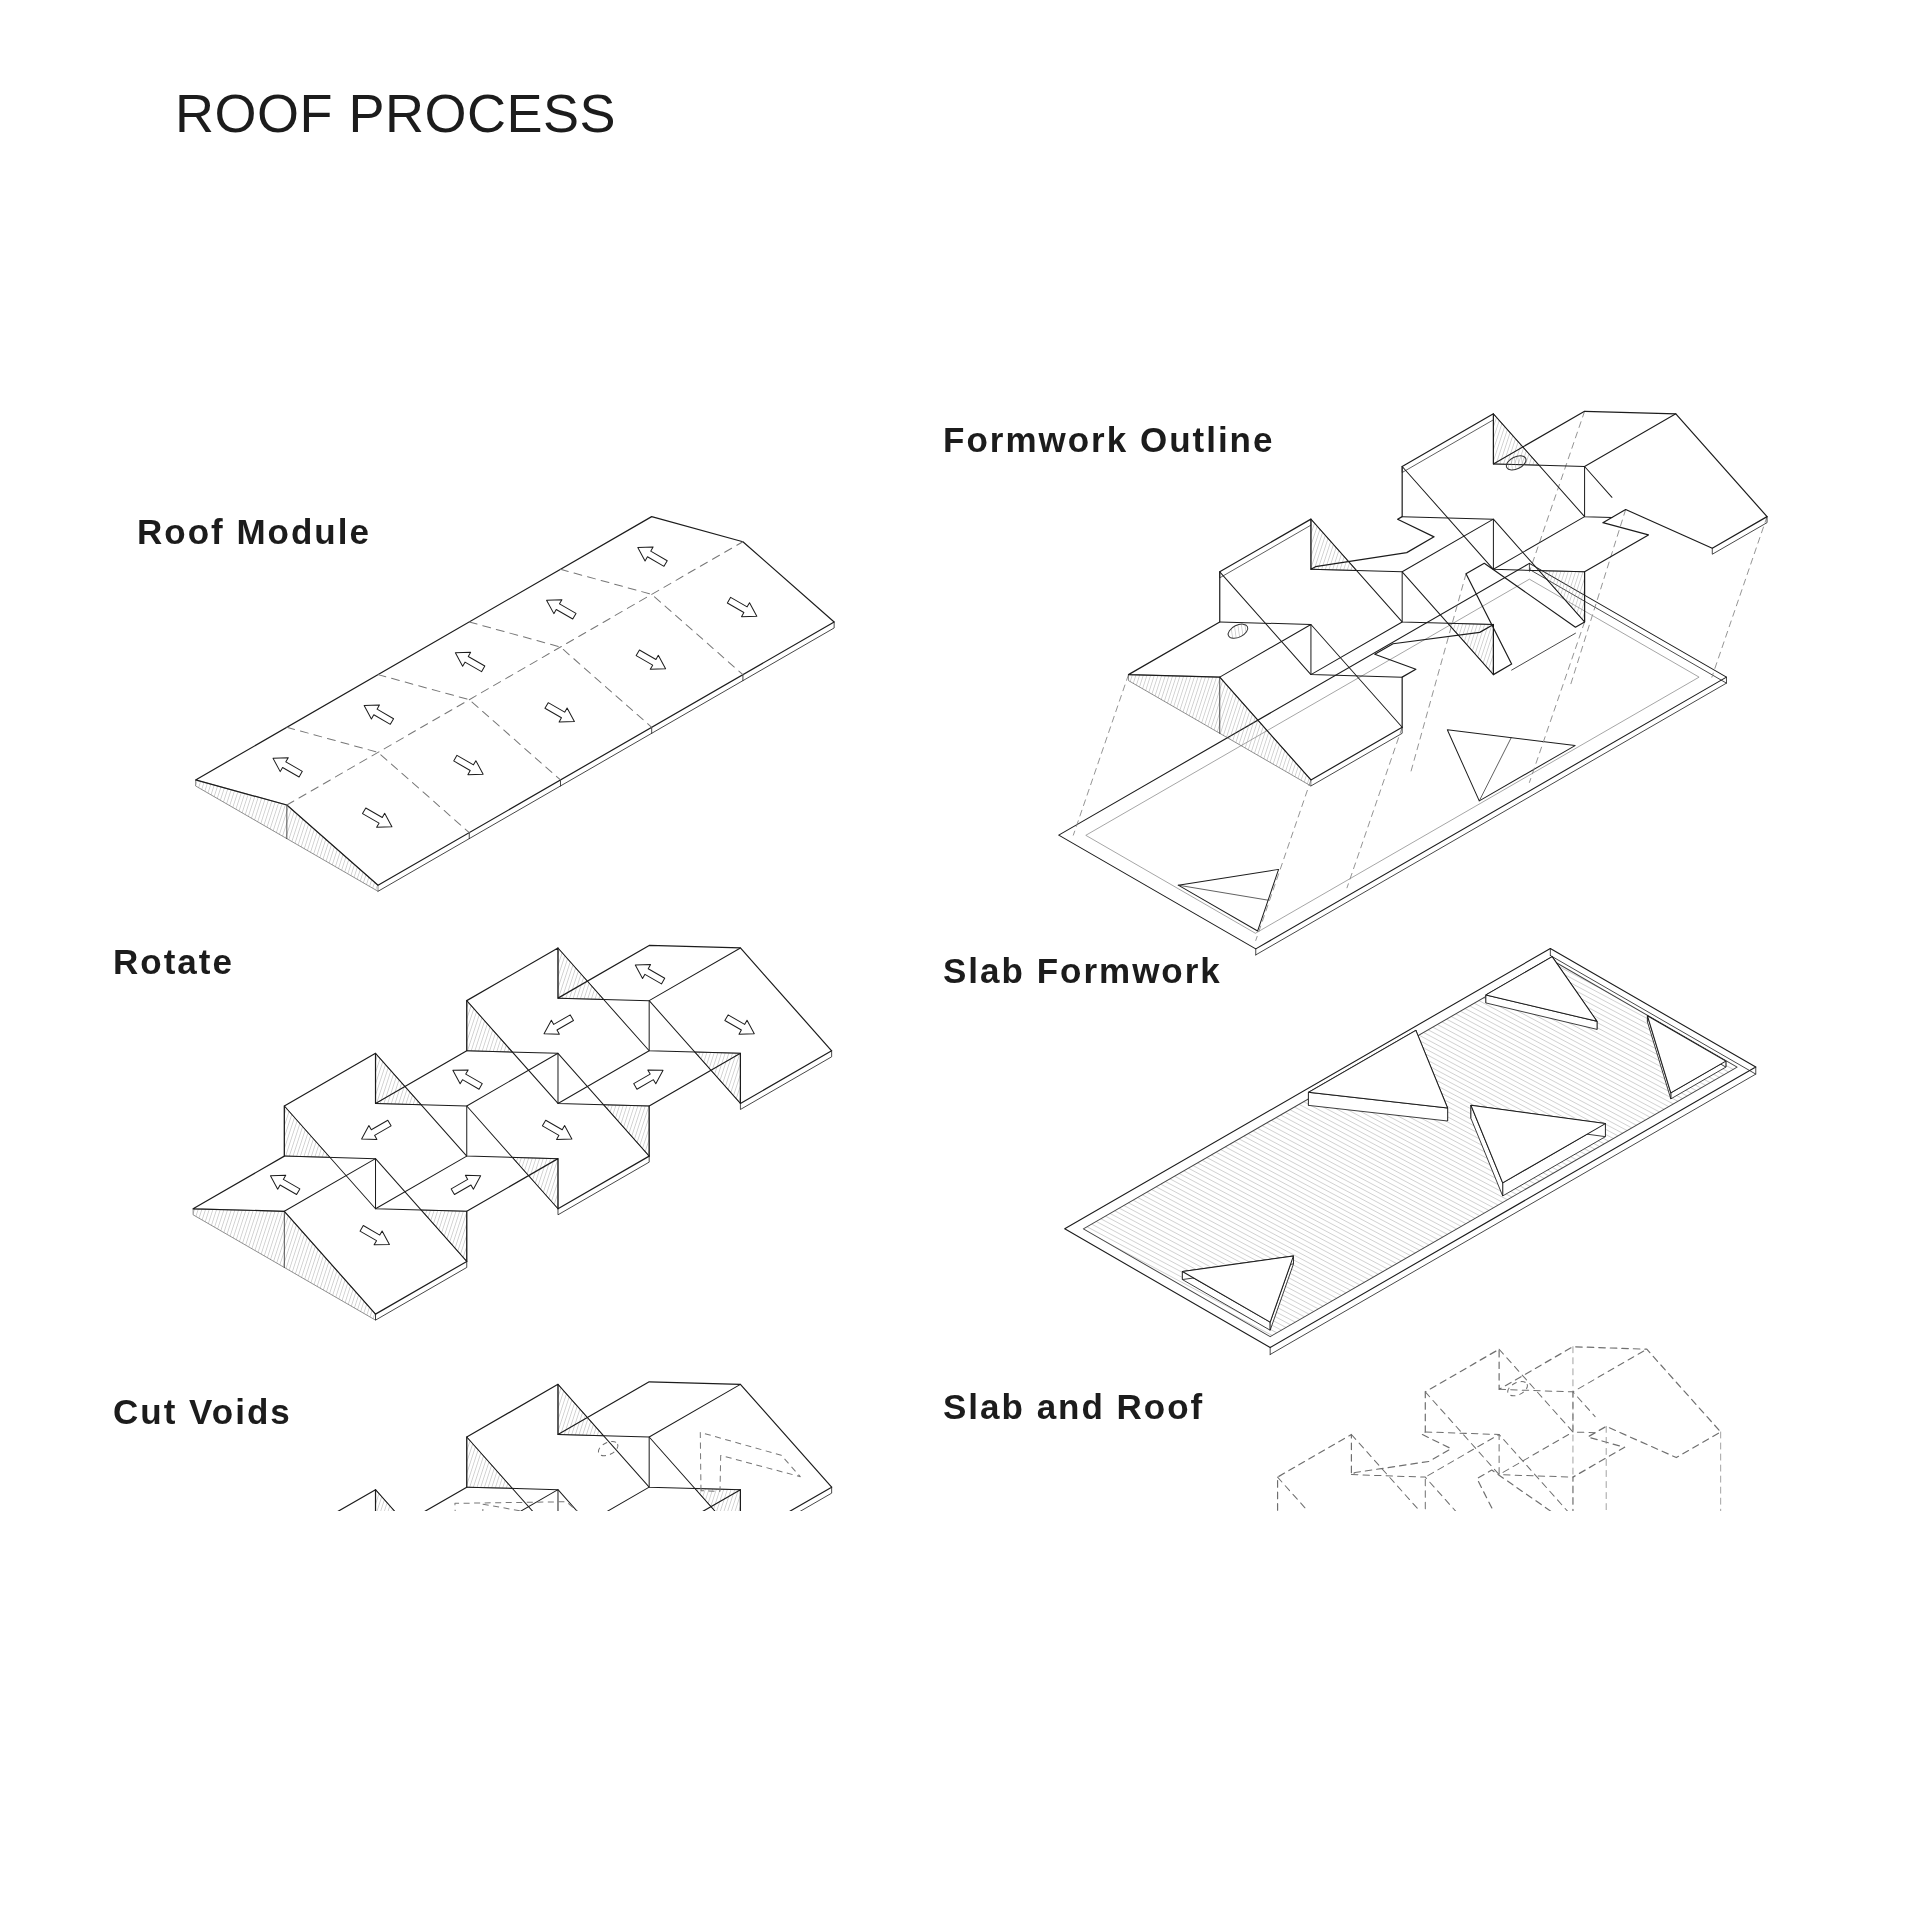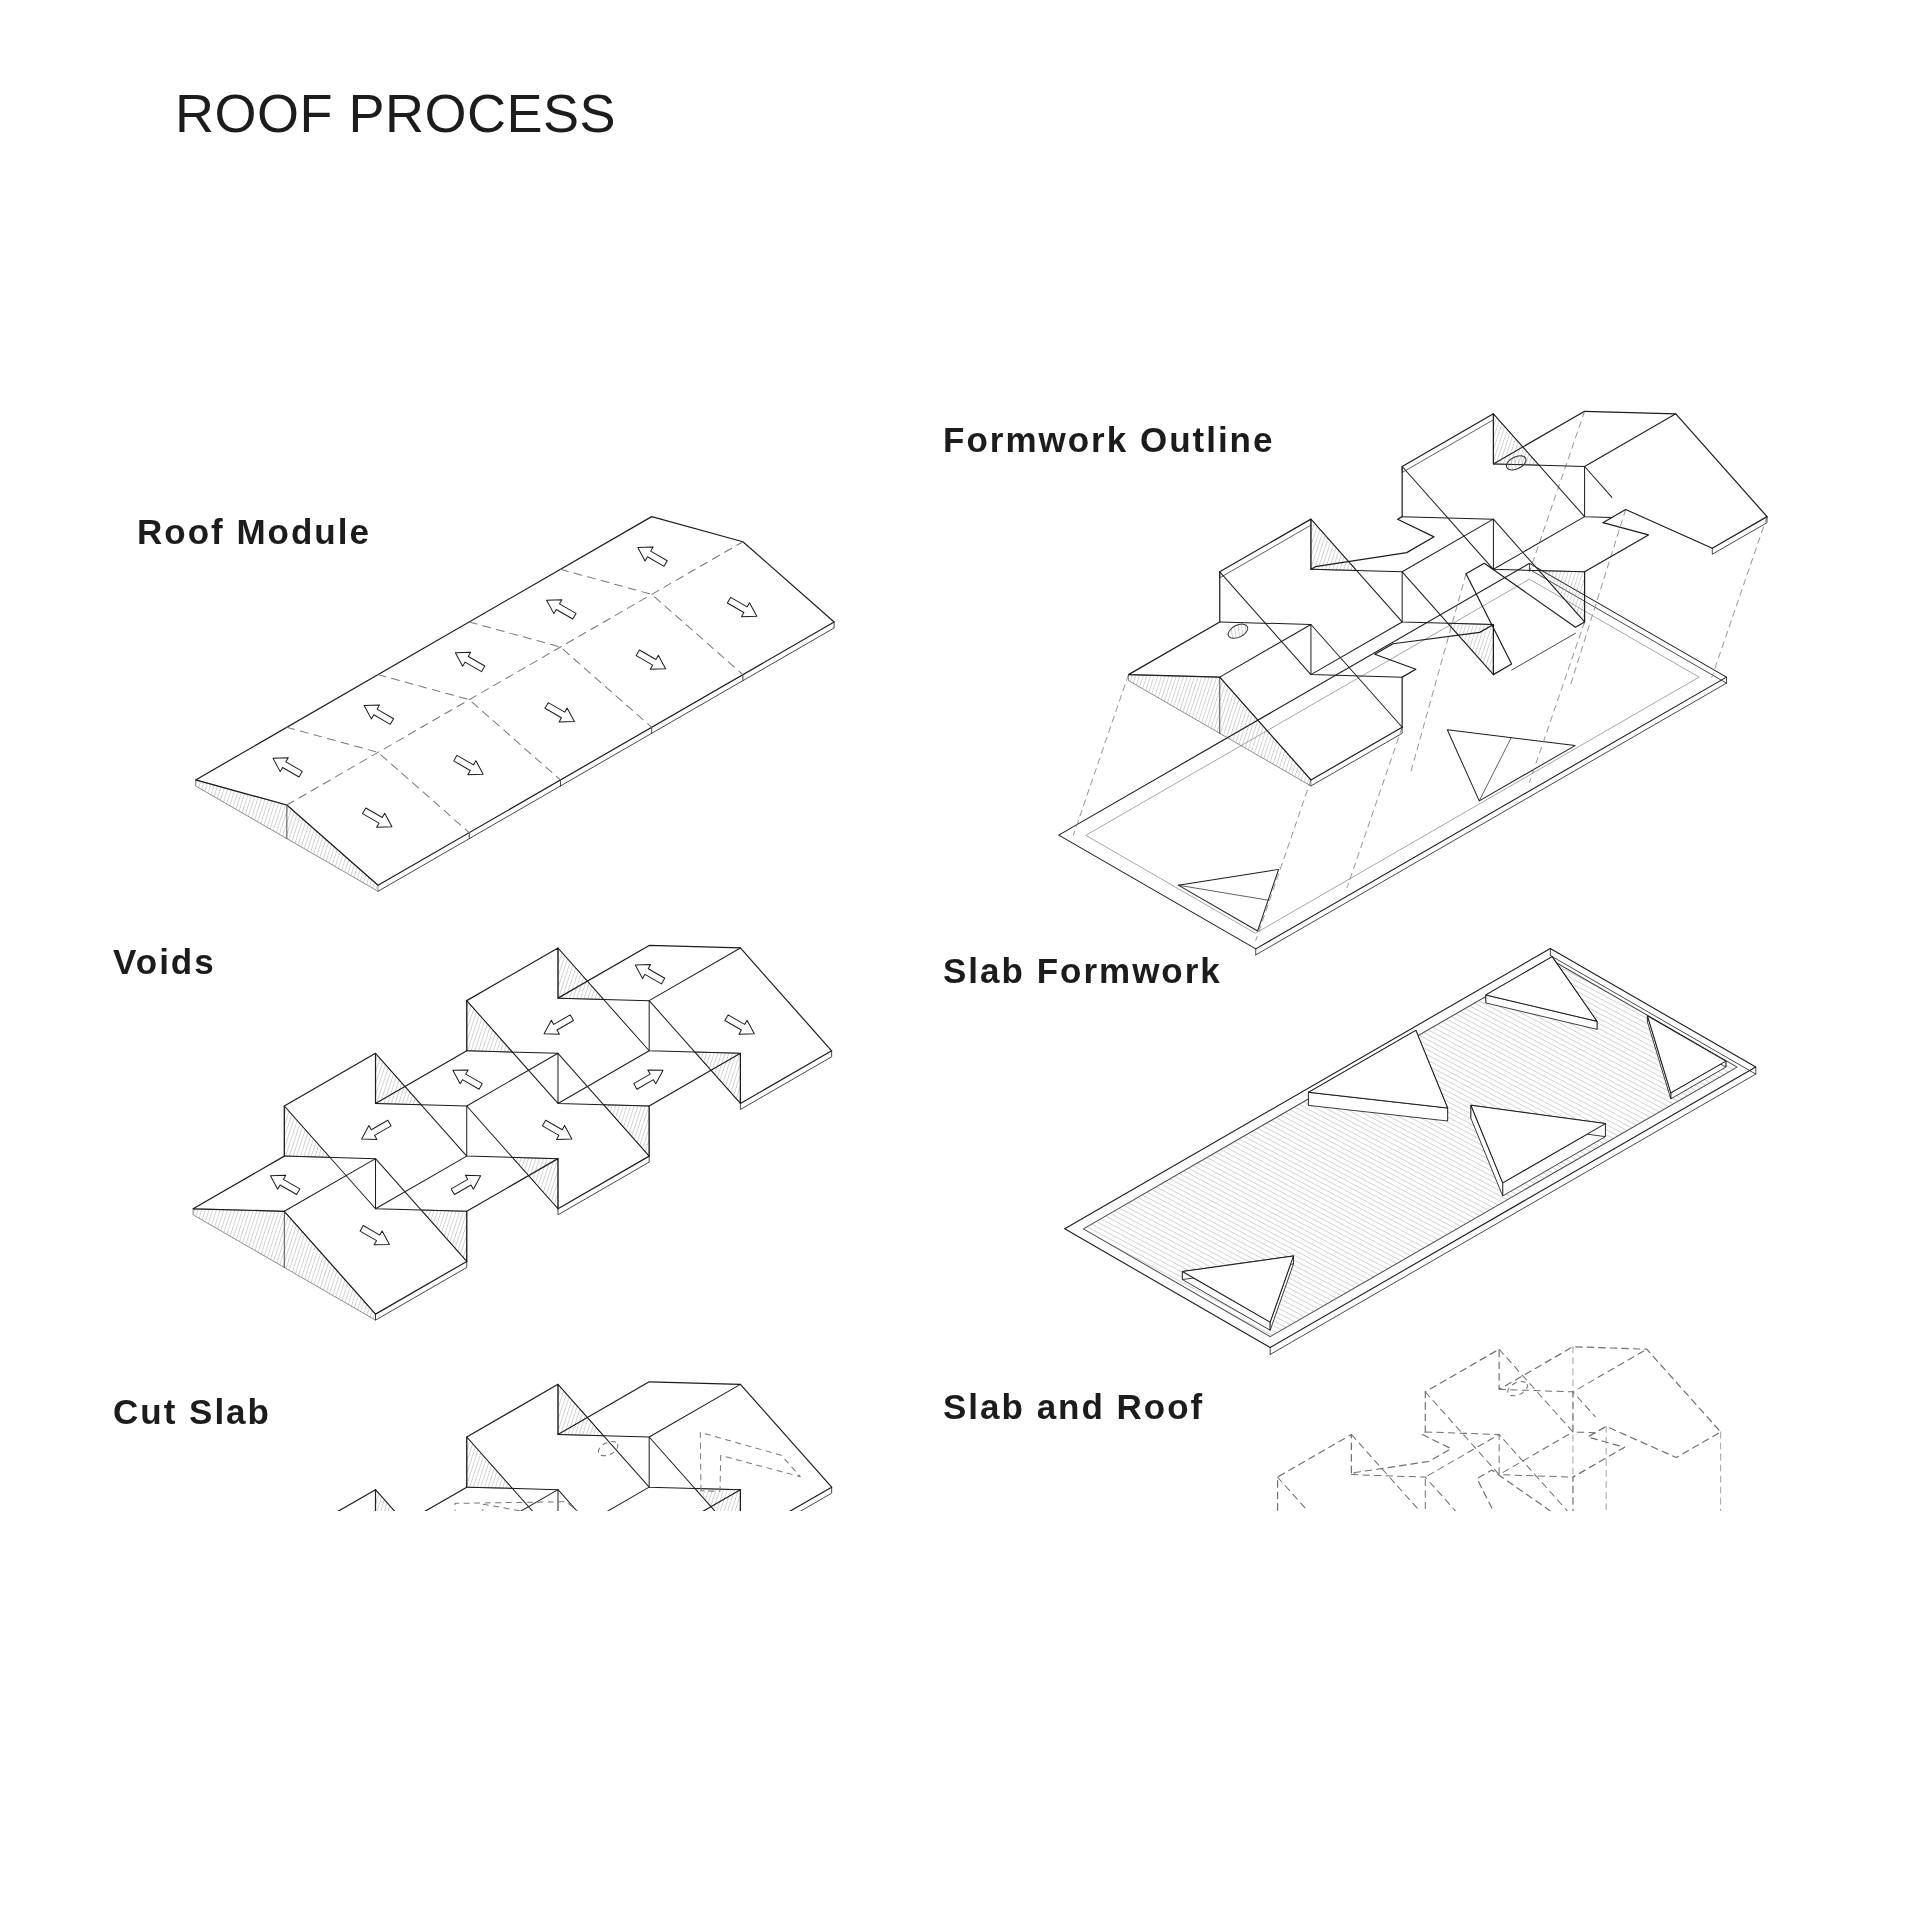--- a/index.html
+++ b/index.html
@@ -16,22 +16,22 @@
   #cap-slab-and-roof{left:943px;top:1387px;}
   svg.scene{position:absolute;left:0;top:0;}
 </style>
 </head>
 <body>
 
 <div class="stage">
   <h1 class="title">ROOF PROCESS</h1>
 
   <div class="cap" id="cap-roof-module">Roof Module</div>
-  <div class="cap" id="cap-rotate">Voids</div>
-  <div class="cap" id="cap-cut-voids">Cut Slab</div>
+  <div class="cap" id="cap-rotate">Rotate</div>
+  <div class="cap" id="cap-cut-voids">Cut Voids</div>
   <div class="cap" id="cap-formwork-outline">Formwork Outline</div>
   <div class="cap" id="cap-slab-formwork">Slab Formwork</div>
   <div class="cap" id="cap-slab-and-roof">Slab and Roof</div>
 
   <svg class="scene" width="1926" height="1914" viewBox="0 0 3840 3816">
     <defs>
       <pattern id="hatchWedge" width="7" height="7" patternUnits="userSpaceOnUse" patternTransform="rotate(18)">
         <line x1="0" y1="0" x2="0" y2="7" stroke="#8a8a8a" stroke-width="1.4"></line>
       </pattern>
       <pattern id="hatchSlab" width="9" height="9" patternUnits="userSpaceOnUse" patternTransform="rotate(-62)">

